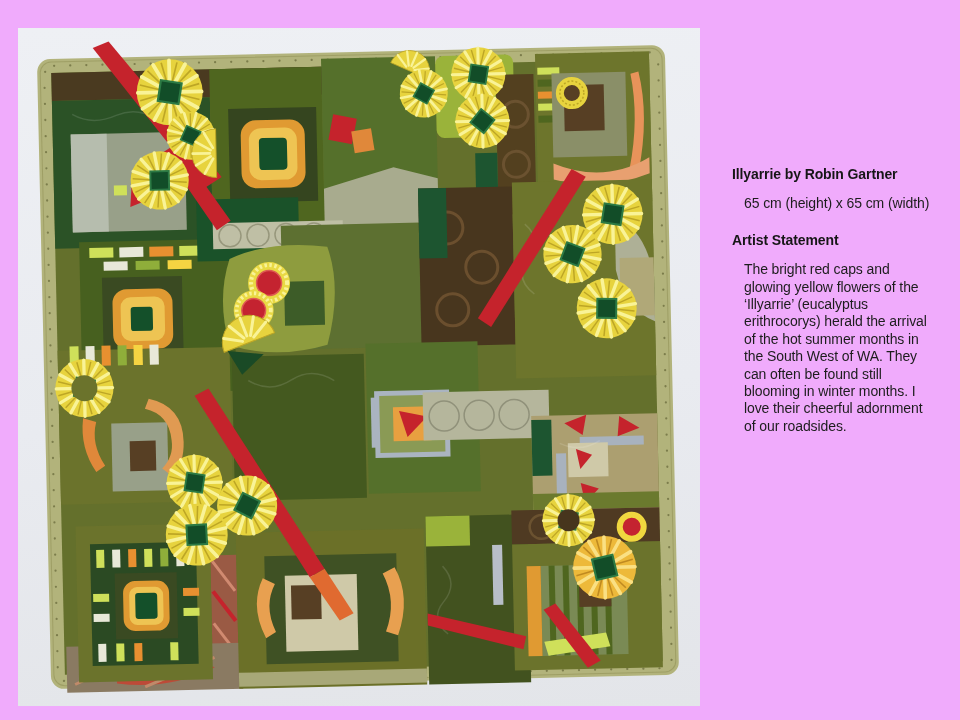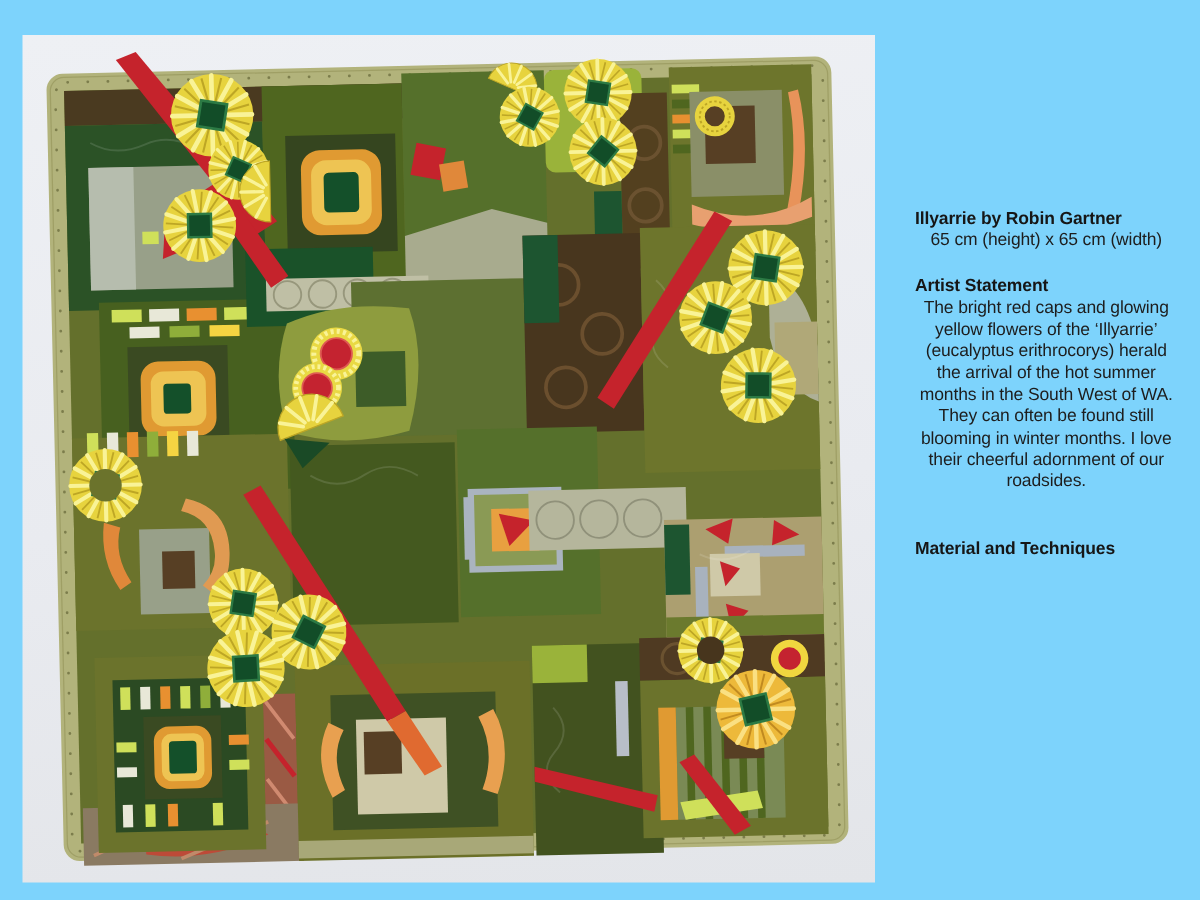--- a/index.html
+++ b/index.html
@@ -1,24 +1,24 @@
 <!DOCTYPE html>
 <html><head>
 <meta charset="utf-8">
 <style>
   html,body{margin:0;padding:0;}
   body{width:960px;height:720px;background:#ffffff;font-family:"Liberation Sans",sans-serif;position:relative;overflow:hidden;}
-  .slide{position:absolute;inset:0;background:#7dd3fc;}
+  .slide{position:absolute;inset:0;background:#f0abfc;}
   .photo{position:absolute;left:18px;top:28px;width:682px;height:678px;margin:0;
          background:linear-gradient(175deg,#eef0f4 0%,#e9ebf0 55%,#e3e5e9 100%);}
   .photo svg{display:block;}
   .caption{position:absolute;left:732px;top:166px;width:210px;color:#1d1d1d;
            font-size:14px;line-height:17.4px;letter-spacing:-0.1px;}
   .caption h1,.caption h2{font-size:14px;line-height:17.4px;margin:0;font-weight:700;color:#161616;}
-  .caption p{margin:0;text-align:center;}
+  .caption p{margin:12px;}
   .caption .dims{margin-bottom:19px;}
   .caption .statement{margin-bottom:36px;}
 </style>
 </head>
 <body>
 
 <div class="slide">
 
   <figure class="photo">
     <svg width="682" height="678" viewBox="0 0 682 678">
@@ -290,16 +290,15 @@
         </g>
       </g>
     </svg>
   </figure>
 
   <aside class="caption">
     <h1>Illyarrie by Robin Gartner</h1>
     <p class="dims">65 cm (height) x 65 cm (width)</p>
     <h2>Artist Statement</h2>
     <p class="statement">The bright red caps and glowing yellow flowers of the ‘Illyarrie’ (eucalyptus erithrocorys) herald the arrival of the hot summer months in the South West of WA. They can often be found still blooming in winter months. I love their cheerful adornment of our roadsides.</p>
-    <h2>Material and Techniques</h2>
   </aside>
 
 </div>
 
 </body></html>

